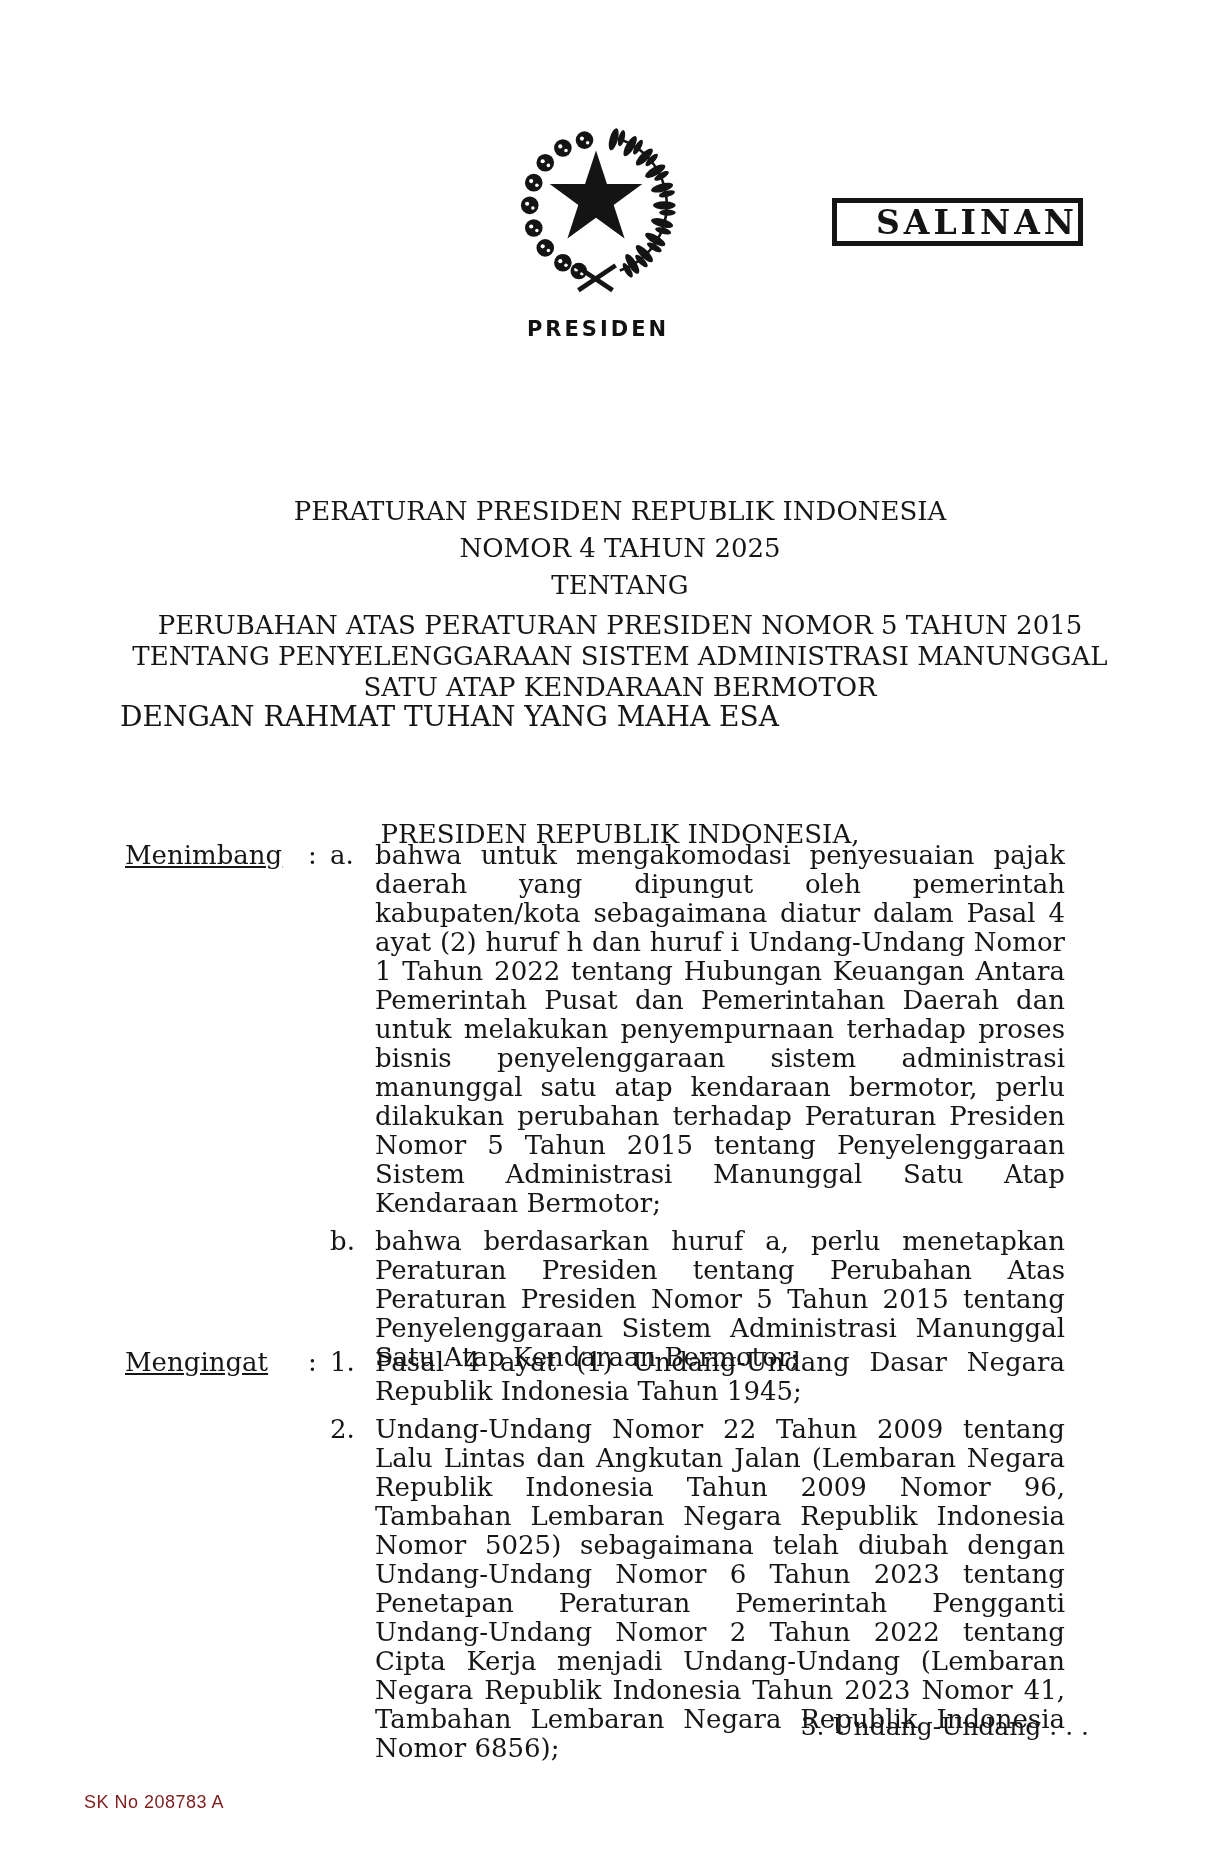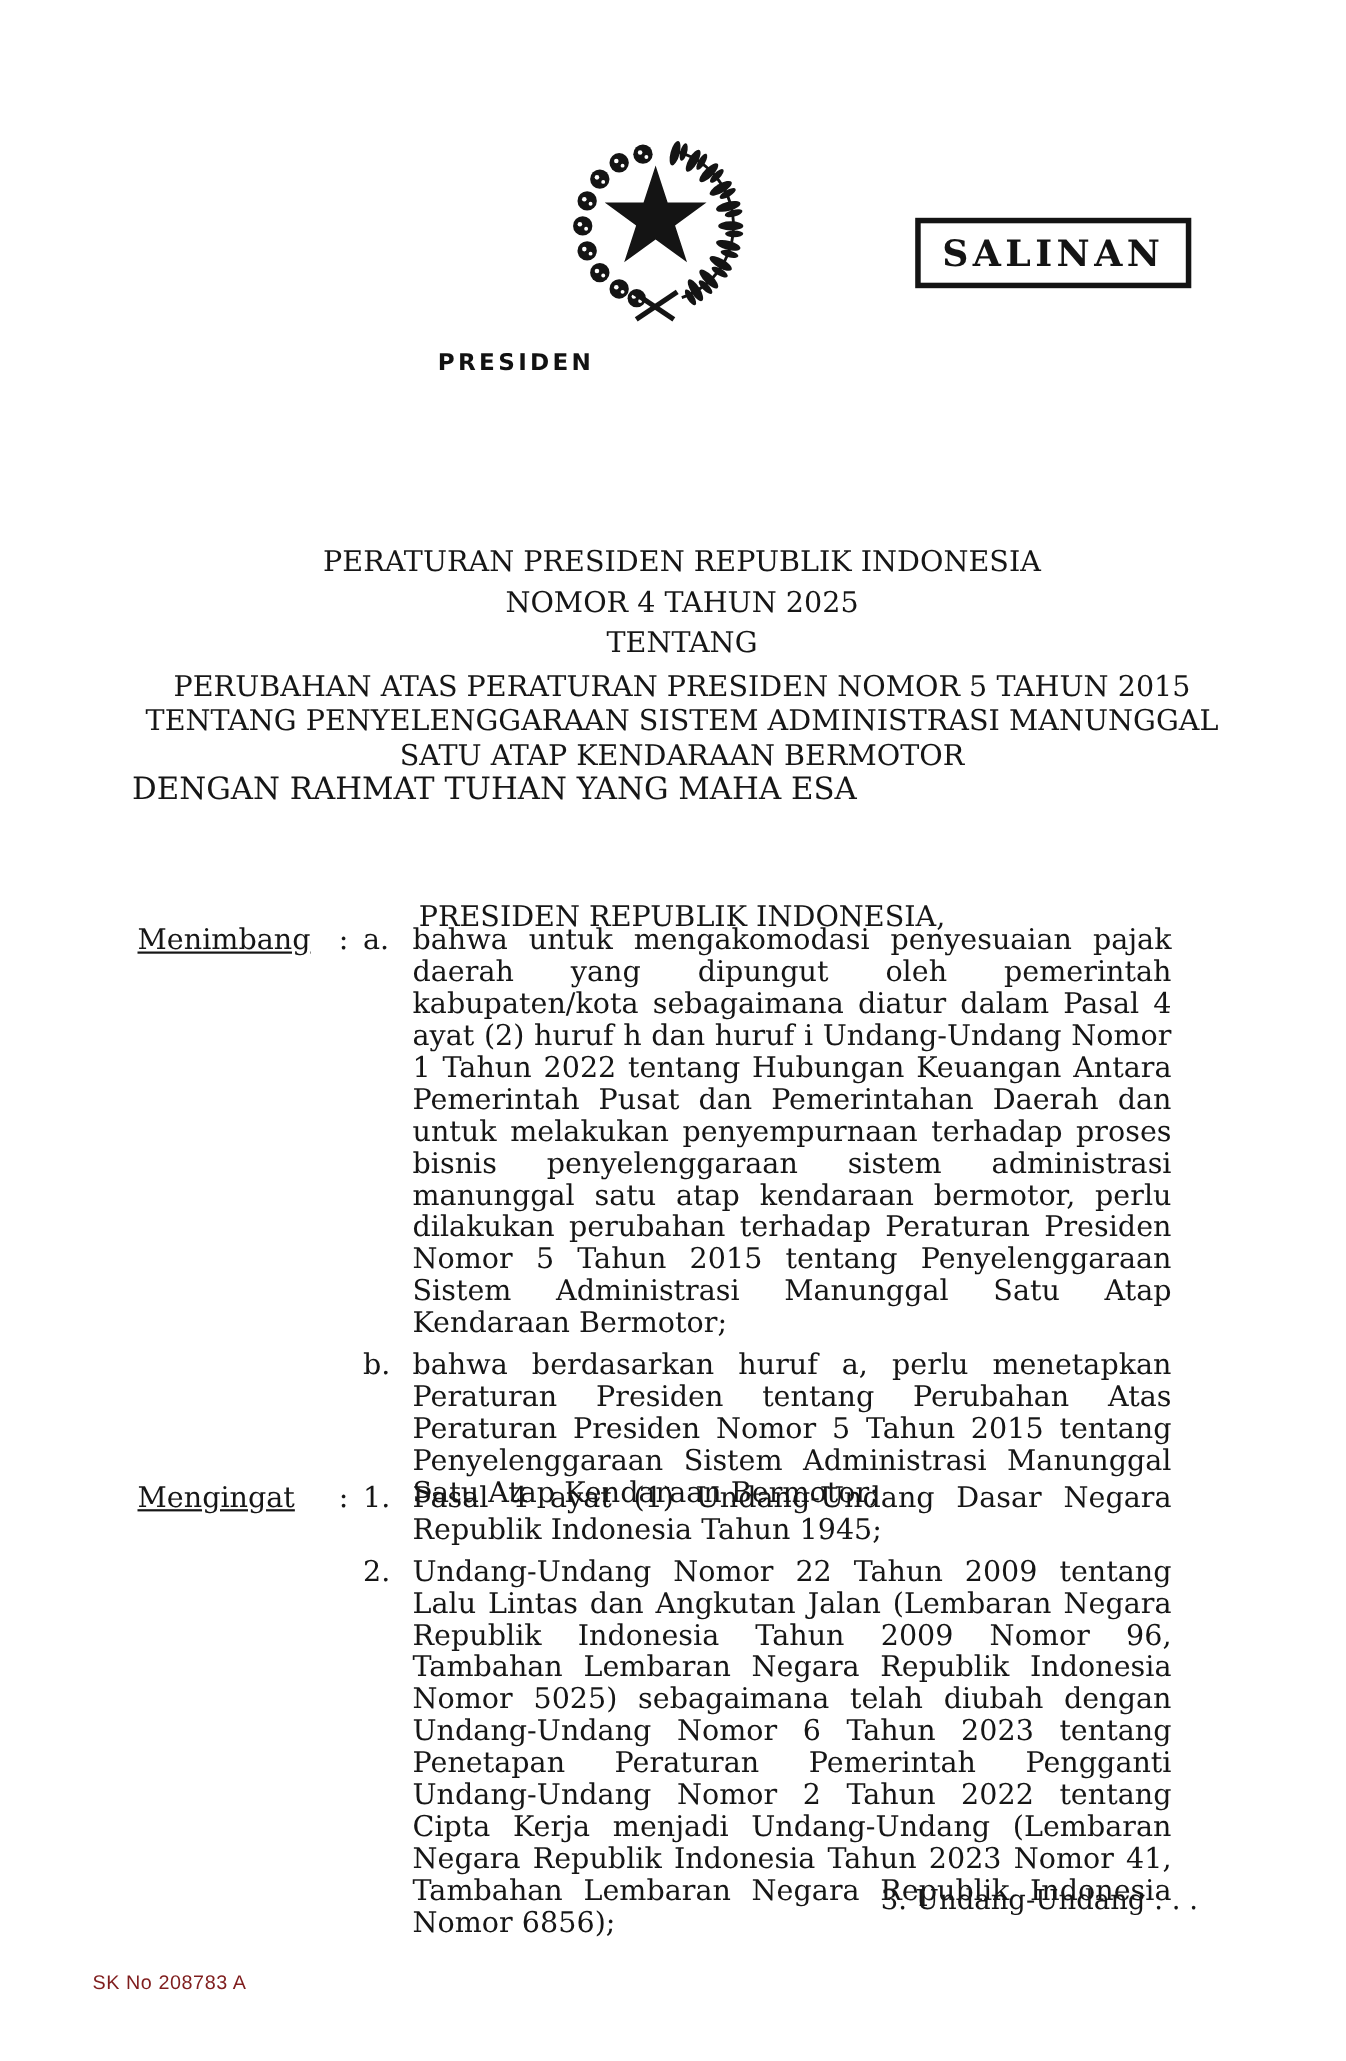--- a/index.html
+++ b/index.html
@@ -11,30 +11,31 @@
     color:#161616;
     font-family:"DejaVu Serif", serif;
     overflow:hidden;
   }
   
   .emblem{position:absolute;left:508px;top:124px;width:176px;height:172px;}
   .emblem svg{width:100%;height:100%;}
   
   .letterhead{
     position:absolute;left:398px;top:316px;width:400px;
+    text-align:center;
     font-family:"DejaVu Sans", "Liberation Sans", sans-serif;
     font-weight:bold;color:#121212;
   }
   .letterhead .lh1{font-size:21px;letter-spacing:3px;line-height:26px;}
   .letterhead .lh2{font-size:21px;letter-spacing:1.5px;word-spacing:7px;line-height:26px;}
   
   .salinan{
-    position:absolute;left:832px;top:198px;width:251px;height:64px;
+    position:absolute;left:832px;top:198px;width:251px;height:48px;
     border:5px solid #141414;box-sizing:border-box;
-    display:flex;align-items:center;justify-content:center;
+    display:flex;align-items:center;justify-content:flex-end;
     background:#fff;
   }
   .salinan span{
     font-family:"DejaVu Serif", serif;font-weight:bold;
     font-size:33px;letter-spacing:4px;color:#141414;
   }
   
   .titleblock{
     position:absolute;left:120px;top:446px;width:1000px;
     text-align:center;font-size:26px;color:#161616;margin-top:47px;

